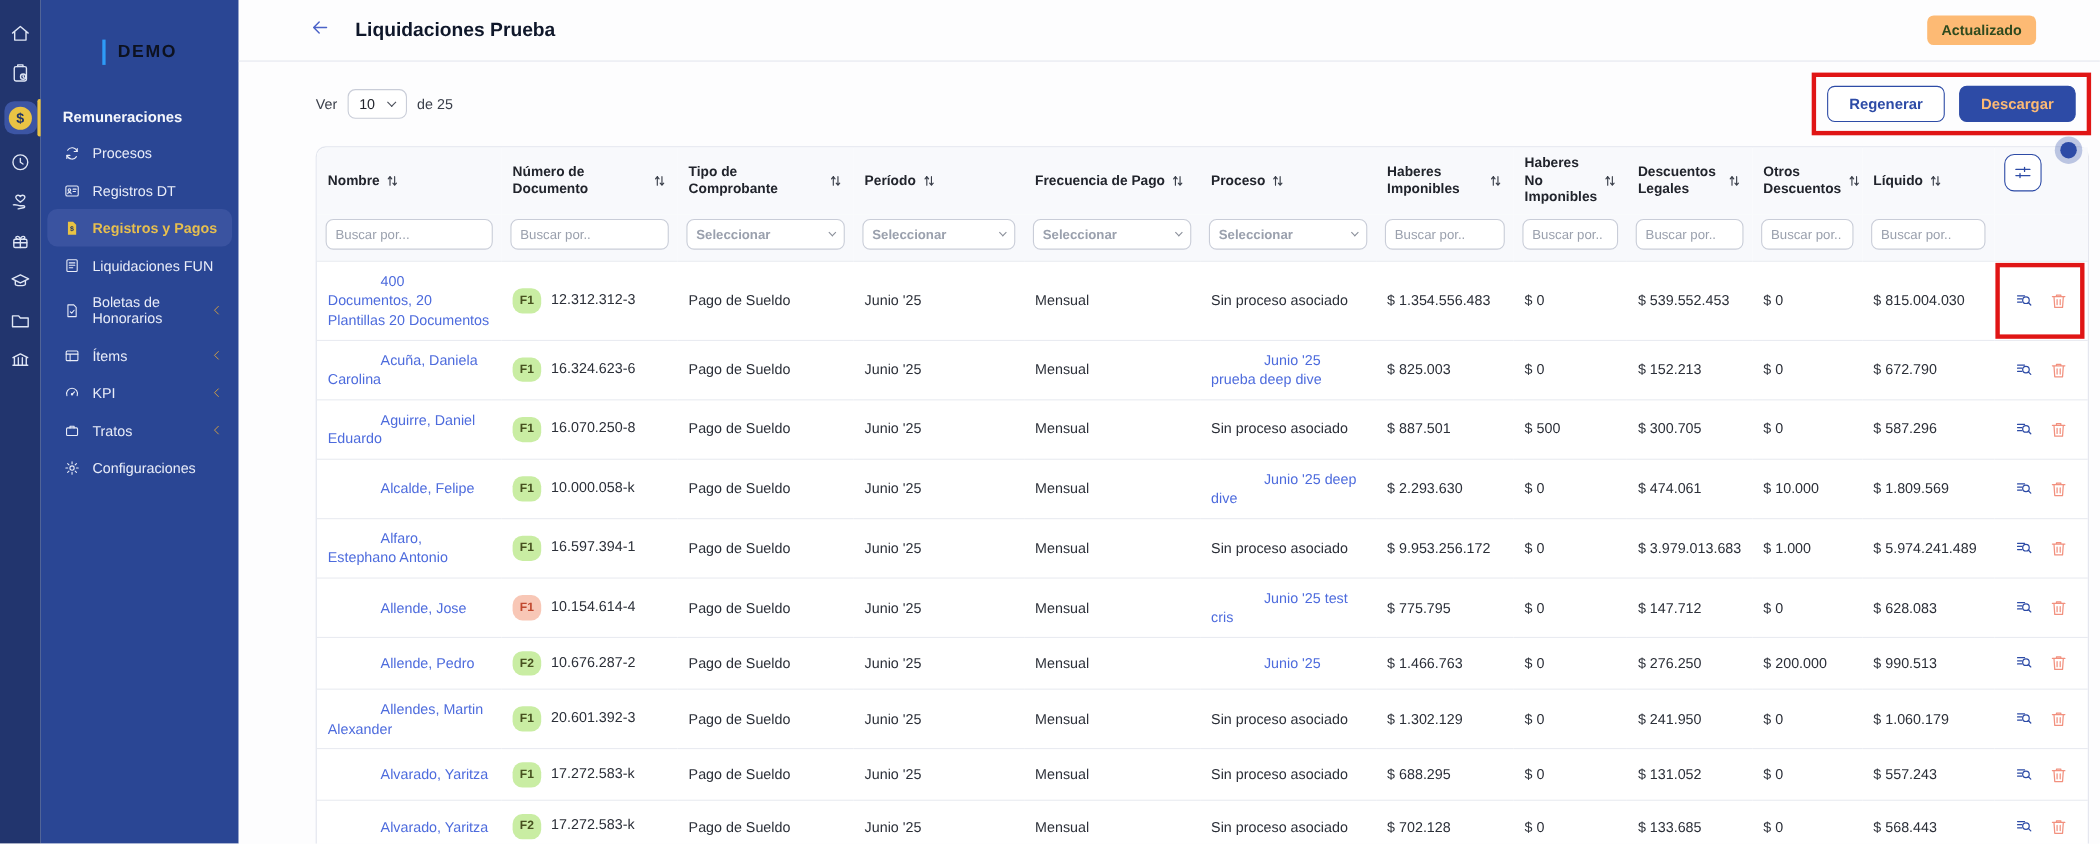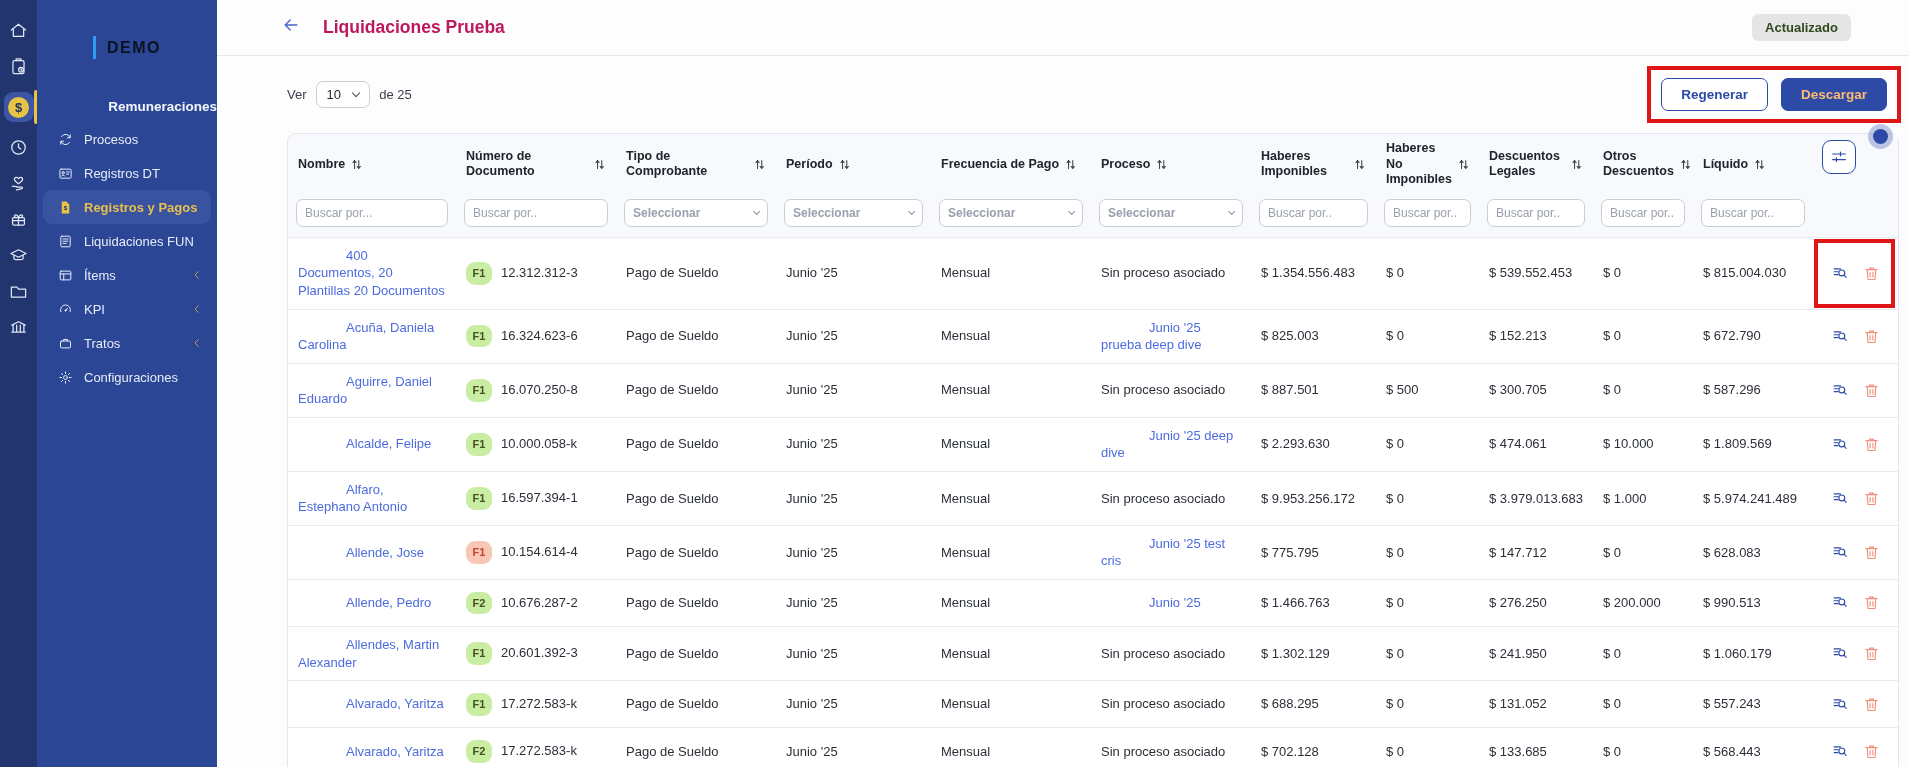--- a/index.html
+++ b/index.html
@@ -13,36 +13,36 @@
   .rail-icon svg { width:19px; height:19px; }
   .rail-active-wrap { width:30px; height:30px; border-radius:9px; background:#3c55a4; display:flex; align-items:center; justify-content:center; position:relative; }
   .rail-active-wrap .gold-circle { width:21px; height:21px; border-radius:50%; background:#e9c344; color:#1d3168; font-weight:bold; font-size:13px; display:flex; align-items:center; justify-content:center; }
   .rail-gold-bar { position:absolute; right:-4px; top:-2px; width:4px; height:34px; background:#e9c344; border-radius:2px; }
 
   
   .menu { width:180px; flex-shrink:0; background:#2a4694; color:#e8ecf8; position:relative; }
   .logo { display:flex; align-items:center; gap:11px; margin:36px 0 0 0; justify-content:center; }
   .logo-bar { width:3px; height:23px; background:#2e9bf7; }
   .logo-text { color:#0d1220; font-weight:bold; font-size:16px; letter-spacing:1.5px; }
-  .section-title { margin:40px 0 8px 20px; font-size:13.5px; font-weight:bold; color:#f4f6fc;text-align:right; }
+  .section-title { margin:40px 0 8px 20px; font-size:13.5px; font-weight:bold; color:#f4f6fc; }
   .menu-list { display:flex; flex-direction:column; padding:0 6px; }
   .menu-item { display:flex; align-items:center; gap:11px; padding:9px 8px 9px 14px; font-size:13px; border-radius:9px; cursor:pointer; color:#e8ecf8; }
   .menu-item .mi-icon { width:16px; height:16px; flex-shrink:0; display:flex; align-items:center; justify-content:center; }
   .menu-item .mi-icon svg { width:15px; height:15px; }
   .menu-item.active { background:#3a53a0; color:#e7bf4e; font-weight:bold; }
   .menu-item .chev { margin-left:auto; color:#e2a93c; width:12px; height:12px; }
   .menu-item .chev svg { width:12px; height:12px; }
 
   
   .main { flex:1; position:relative; padding:0 12px 0 70px; background:#fdfdfe; }
   .topbar { height:56px; display:flex; align-items:center; border-bottom:1px solid #e4e7ee; margin:0 -12px 0 -70px; padding:0 60px 0 64px; }
   .back-btn { color:#4b63c8; font-size:20px; width:28px; cursor:pointer; }
   .back-btn svg { width:20px; height:20px; }
-  .page-title { font-size:17.5px; font-weight:bold; color:#be185d; margin-left:14px; }
-  .status-badge { margin-left:auto; background:#e5e5e5; color:#2f4a1e; font-size:13px; font-weight:bold; padding:6px 13px; border-radius:6px; }
+  .page-title { font-size:17.5px; font-weight:bold; color:#0f172a; margin-left:14px; }
+  .status-badge { margin-left:auto; background:#fdba74; color:#2f4a1e; font-size:13px; font-weight:bold; padding:6px 13px; border-radius:6px; }
 
   .toolbar { display:flex; align-items:center; margin-top:10px; min-height:46px; }
   .ver-group { display:flex; align-items:center; gap:9px; font-size:13px; color:#3a3f4a; }
   .select-box { border:1px solid #c9cdd8; border-radius:7px; background:#fff; padding:5px 10px; display:flex; align-items:center; gap:12px; font-size:13px; color:#23262e; cursor:pointer; }
   .chev-down { border:solid #4a4f5a; border-width:0 1.6px 1.6px 0; padding:2.6px; transform:rotate(45deg); margin-top:-3px; }
   .btn-annotation { margin-left:auto; margin-right:-2px; border:4px solid #e01515; padding:8px 10px; display:flex; gap:13px; align-items:center; }
   .btn { font-size:13.5px; font-weight:bold; border-radius:7px; padding:8px 19px; cursor:pointer; font-family:"Liberation Sans",sans-serif; }
   .btn-outline { background:#fff; color:#2d4ba6; border:1.5px solid #2d4ba6; }
   .btn-solid { background:#2d4ba6; color:#fdba74; border:1.5px solid #2d4ba6; }
 
@@ -183,20 +183,32 @@
           <span>Registros y Pagos</span>
         </div>
         <div class="menu-item">
           <span class="mi-icon">
             <svg viewBox="0 0 24 24" fill="none" stroke="currentColor" stroke-width="1.6" stroke-linecap="round" stroke-linejoin="round">
               <rect x="4.5" y="3.5" width="15" height="17" rx="1.5"></rect>
               <path d="M8 8h8M8 11.5h8M8 15h5"></path>
             </svg>
           </span>
           <span>Liquidaciones FUN</span>
+        </div>
+        <div class="menu-item">
+          <span class="mi-icon">
+            <svg viewBox="0 0 24 24" fill="none" stroke="currentColor" stroke-width="1.6" stroke-linecap="round" stroke-linejoin="round">
+              <path d="M6 3.5h8.5L18 7v13.5H6z"></path>
+              <path d="M9.5 13.5l2 2 3.5-4.2"></path>
+            </svg>
+          </span>
+          <span>Boletas de Honorarios</span>
+          <span class="chev"><svg viewBox="0 0 24 24" fill="none" stroke="currentColor" stroke-width="1.6" stroke-linecap="round" stroke-linejoin="round">
+              <path d="M15 5l-7 7 7 7"></path>
+            </svg></span>
         </div>
         <div class="menu-item">
           <span class="mi-icon">
             <svg viewBox="0 0 24 24" fill="none" stroke="currentColor" stroke-width="1.6" stroke-linecap="round" stroke-linejoin="round">
               <rect x="3.5" y="5" width="17" height="14" rx="1.5"></rect>
               <path d="M3.5 9.5h17M9.2 9.5V19"></path>
             </svg>
           </span>
           <span>Ítems</span>
           <span class="chev"><svg viewBox="0 0 24 24" fill="none" stroke="currentColor" stroke-width="1.6" stroke-linecap="round" stroke-linejoin="round">

